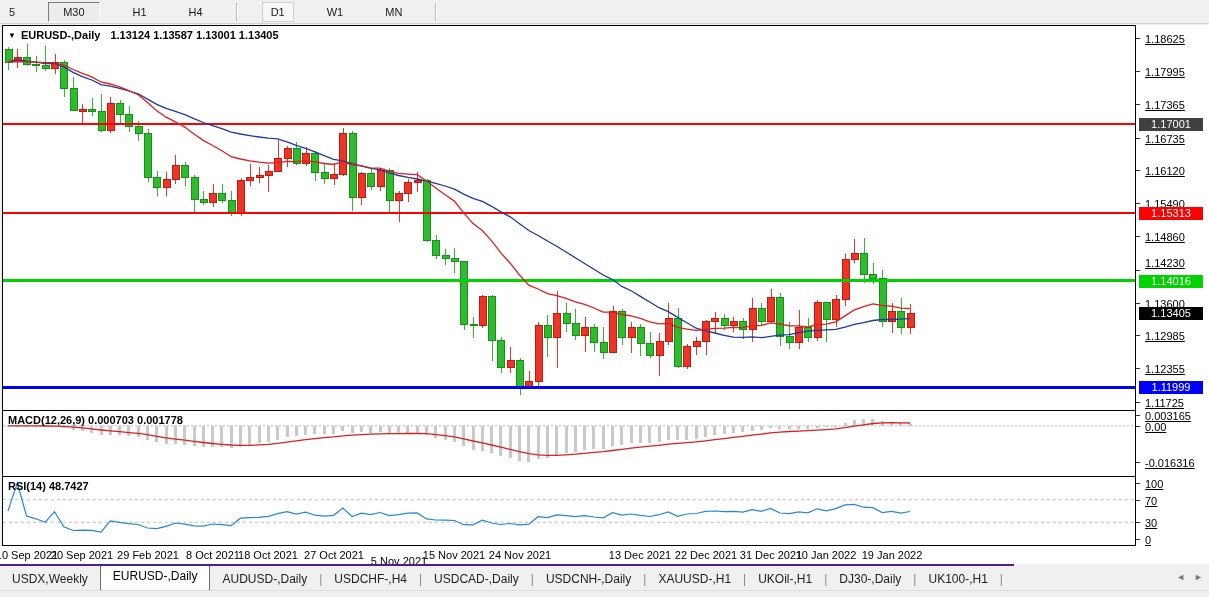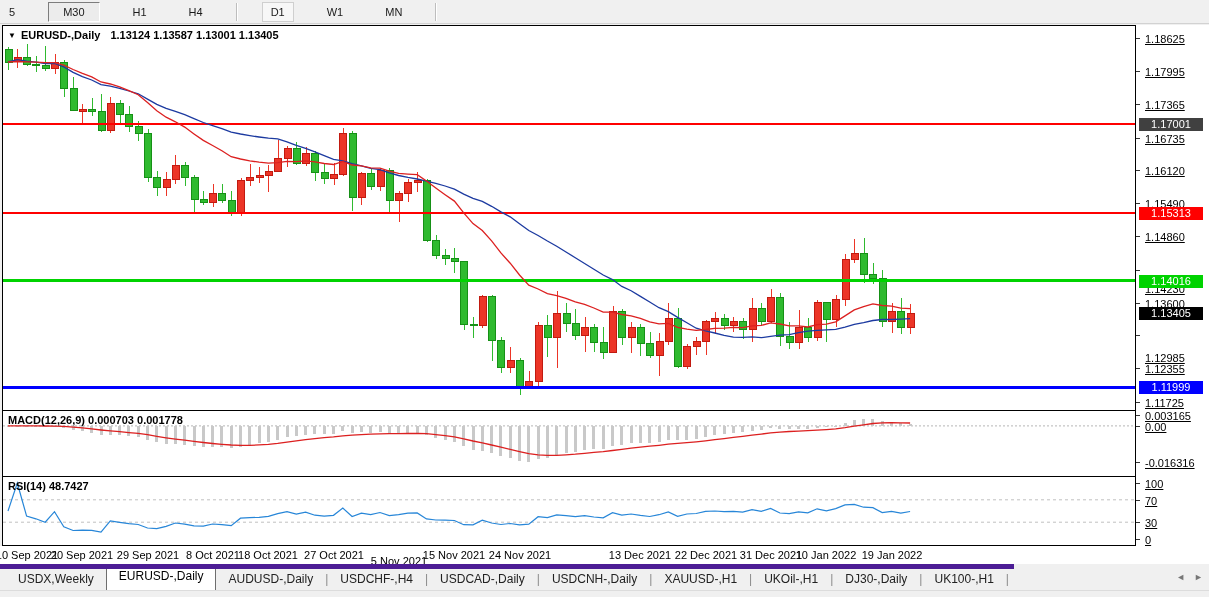--- a/index.html
+++ b/index.html
@@ -28,21 +28,21 @@
   .axlabel{position:absolute;left:9px;font-size:11px;line-height:12px;color:#000;white-space:nowrap;text-decoration:underline;}
   .axtick{position:absolute;left:0;width:4px;height:1px;background:#333;}
   .badge{position:absolute;left:3px;width:64px;height:13px;font-size:11px;line-height:13px;text-align:center;white-space:nowrap;}
 
   
   #date-axis{position:absolute;left:0;top:546px;width:1209px;height:18px;background:#fff;}
   .dlabel{position:absolute;top:3px;transform:translateX(-50%);font-size:11px;color:#000;white-space:nowrap;}
 
   
   #tabbar{position:absolute;left:0;top:564px;width:1014px;height:26px;background:#f0f0f0;
-    border-top:5px solid #4c1d95;display:flex;align-items:flex-end;padding-left:6px;box-sizing:border-box;overflow:hidden;}
+    border-top:2px solid #4c1d95;display:flex;align-items:flex-end;box-sizing:border-box;overflow:hidden;}
   .tab{font-size:12px;color:#222;height:21px;line-height:20px;padding:0 12px;white-space:nowrap;cursor:default;}
   .tab.active{background:#fff;border:1px solid #6e6e6e;border-bottom:none;height:25px;line-height:22px;color:#000;z-index:2;}
   .pipe{color:#8a8a8a;font-size:12px;line-height:20px;height:21px;}
   #tab-arrows{position:absolute;right:6px;top:572px;display:flex;gap:9px;z-index:3;}
   #tab-arrows span{font-size:9px;color:#777;cursor:default;}
   #statusbar{position:absolute;left:0;top:590px;width:1209px;height:7px;background:#f0f0f0;border-top:1px solid #dcdcdc;}
 </style>
 </head>
 <body>
 
@@ -404,25 +404,25 @@
       <div class="axlabel" style="top: 74px;">1.17365</div>
       <div class="axtick" style="top: 113px;"></div>
       <div class="axlabel" style="top: 108px;">1.16735</div>
       <div class="axtick" style="top: 145px;"></div>
       <div class="axlabel" style="top: 140px;">1.16120</div>
       <div class="axtick" style="top: 178px;"></div>
       <div class="axlabel" style="top: 173px;">1.15490</div>
       <div class="axtick" style="top: 211px;"></div>
       <div class="axlabel" style="top: 206px;">1.14860</div>
       <div class="axtick" style="top: 245px;"></div>
-      <div class="axlabel" style="top: 258px;">1.14230</div>
+      <div class="axlabel" style="top: 232px;">1.14230</div>
       <div class="axtick" style="top: 278px;"></div>
       <div class="axlabel" style="top: 273px;">1.13600</div>
       <div class="axtick" style="top: 310px;"></div>
-      <div class="axlabel" style="top: 305px; margin-top: 22px;">1.12985</div>
+      <div class="axlabel" style="top: 305px;">1.12985</div>
       <div class="axtick" style="top: 343px;"></div>
       <div class="axlabel" style="top: 338px;">1.12355</div>
       <div class="axtick" style="top: 377px;"></div>
       <div class="axlabel" style="top: 372px;">1.11725</div>
       <div class="badge" style="top: 93px; background: #404040; color: rgb(255, 255, 255);">1.17001</div>
       <div class="badge" style="top: 182px; background: rgb(255, 0, 0); color: rgb(255, 255, 255);">1.15313</div>
       <div class="badge" style="top: 250px; background: rgb(0, 211, 0); color: rgb(255, 255, 255);">1.14016</div>
       <div class="badge" style="top: 356px; background: rgb(0, 0, 255); color: rgb(255, 255, 255);">1.11999</div>
       <div class="badge" style="top: 282px; background: rgb(0, 0, 0); color: rgb(255, 255, 255);">1.13405</div>
       <div class="axtick" style="top: 390px;"></div>
@@ -437,21 +437,21 @@
       <div class="axlabel" style="top: 470px;">70</div>
       <div class="axtick" style="top: 497px;"></div>
       <div class="axlabel" style="top: 492px;">30</div>
       <div class="axtick" style="top: 514px;"></div>
       <div class="axlabel" style="top: 509px;">0</div>
     </div>
 
   <div id="date-axis">
       <div class="dlabel" style="left: 27px;">10 Sep 2021</div>
       <div class="dlabel" style="left: 82px;">20 Sep 2021</div>
-      <div class="dlabel" style="left: 148px;">29 Sep 2021</div>
+      <div class="dlabel" style="left: 148px;">29 Feb 2021</div>
       <div class="dlabel" style="left: 213px;">8 Oct 2021</div>
       <div class="dlabel" style="left: 268px;">18 Oct 2021</div>
       <div class="dlabel" style="left: 334px;">27 Oct 2021</div>
       <div class="dlabel" style="left: 399px; margin-top: 6px;">5 Nov 2021</div>
       <div class="dlabel" style="left: 454px;">15 Nov 2021</div>
       <div class="dlabel" style="left: 520px;">24 Nov 2021</div>
       <div class="dlabel" style="left: 585px; margin-top: 40px;">3 Dec 2021</div>
       <div class="dlabel" style="left: 640px;">13 Dec 2021</div>
       <div class="dlabel" style="left: 706px;">22 Dec 2021</div>
       <div class="dlabel" style="left: 771px;">31 Dec 2021</div>

